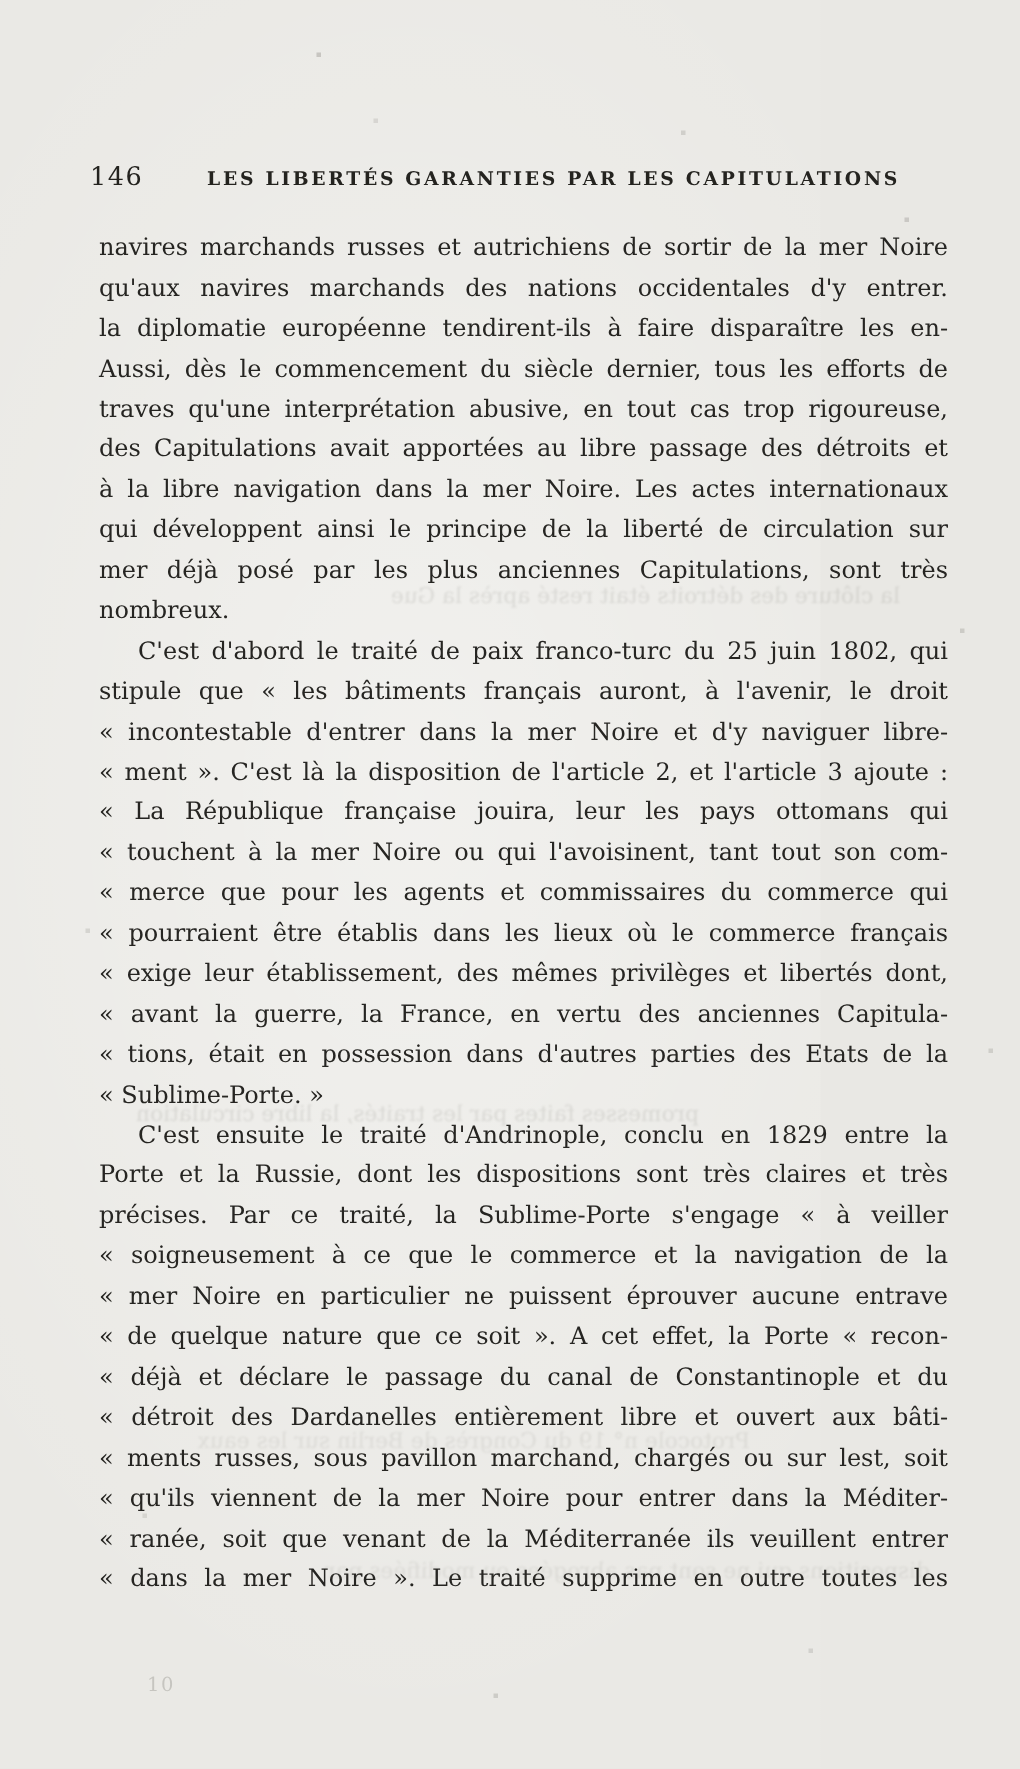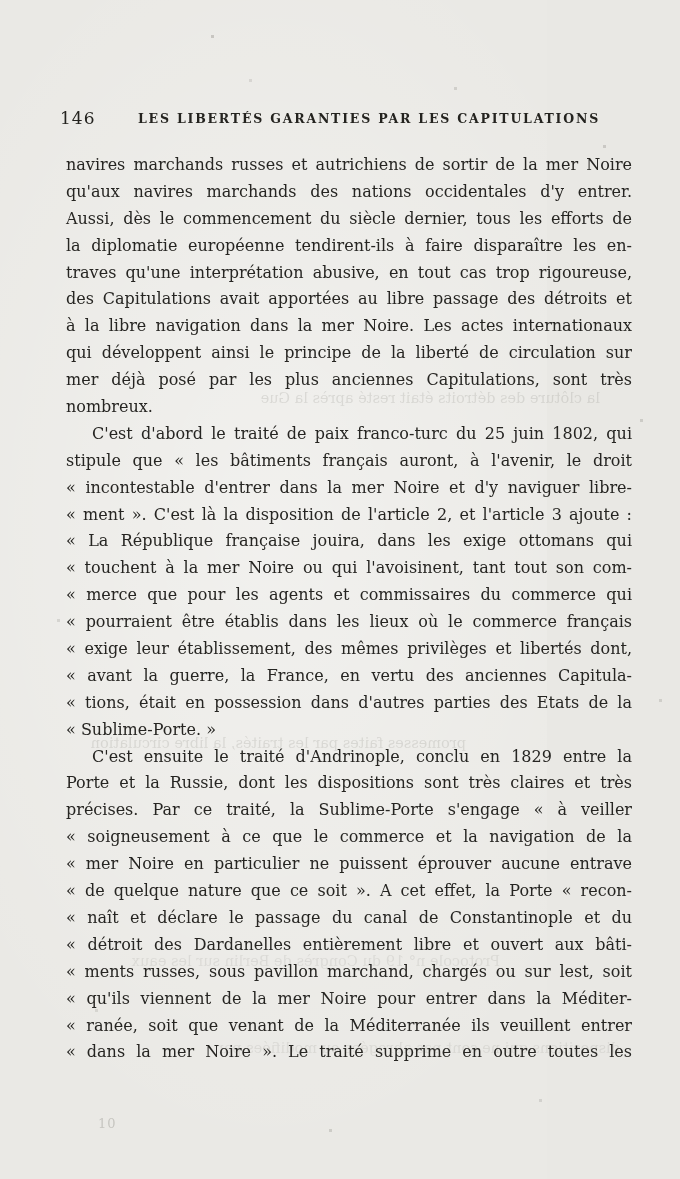--- a/index.html
+++ b/index.html
@@ -73,47 +73,47 @@
   <div class="specks"></div>
 
   <div class="header">
     <span class="pagenum">146</span>
     <span class="runtitle">LES LIBERTÉS GARANTIES PAR LES CAPITULATIONS</span>
   </div>
 
   <div class="bodytext">
       <div class="line">navires marchands russes et autrichiens de sortir de la mer Noire</div>
       <div class="line">qu'aux navires marchands des nations occidentales d'y entrer.</div>
+      <div class="line">la diplomatie européenne tendirent-ils à faire disparaître les en-</div>
       <div class="line">Aussi, dès le commencement du siècle dernier, tous les efforts de</div>
-      <div class="line">la diplomatie européenne tendirent-ils à faire disparaître les en-</div>
       <div class="line">traves qu'une interprétation abusive, en tout cas trop rigoureuse,</div>
       <div class="line">des Capitulations avait apportées au libre passage des détroits et</div>
       <div class="line">à la libre navigation dans la mer Noire. Les actes internationaux</div>
       <div class="line">qui développent ainsi le principe de la liberté de circulation sur</div>
       <div class="line">mer déjà posé par les plus anciennes Capitulations, sont très</div>
       <div class="line para-end">nombreux.</div>
       <div class="line para-start">C'est d'abord le traité de paix franco-turc du 25 juin 1802, qui</div>
       <div class="line">stipule que « les bâtiments français auront, à l'avenir, le droit</div>
       <div class="line">« incontestable d'entrer dans la mer Noire et d'y naviguer libre-</div>
       <div class="line">« ment ». C'est là la disposition de l'article 2, et l'article 3 ajoute :</div>
-      <div class="line">« La République française jouira, dans les exige ottomans qui</div>
+      <div class="line">« La République française jouira, leur les pays ottomans qui</div>
       <div class="line">« touchent à la mer Noire ou qui l'avoisinent, tant tout son com-</div>
       <div class="line">« merce que pour les agents et commissaires du commerce qui</div>
       <div class="line">« pourraient être établis dans les lieux où le commerce français</div>
       <div class="line">« exige leur établissement, des mêmes privilèges et libertés dont,</div>
       <div class="line">« avant la guerre, la France, en vertu des anciennes Capitula-</div>
       <div class="line">« tions, était en possession dans d'autres parties des Etats de la</div>
       <div class="line para-end">« Sublime-Porte. »</div>
       <div class="line para-start">C'est ensuite le traité d'Andrinople, conclu en 1829 entre la</div>
       <div class="line">Porte et la Russie, dont les dispositions sont très claires et très</div>
       <div class="line">précises. Par ce traité, la Sublime-Porte s'engage « à veiller</div>
       <div class="line">« soigneusement à ce que le commerce et la navigation de la</div>
       <div class="line">« mer Noire en particulier ne puissent éprouver aucune entrave</div>
       <div class="line">« de quelque nature que ce soit ». A cet effet, la Porte « recon-</div>
-      <div class="line">« naît et déclare le passage du canal de Constantinople et du</div>
+      <div class="line">« déjà et déclare le passage du canal de Constantinople et du</div>
       <div class="line">« détroit des Dardanelles entièrement libre et ouvert aux bâti-</div>
       <div class="line">« ments russes, sous pavillon marchand, chargés ou sur lest, soit</div>
       <div class="line">« qu'ils viennent de la mer Noire pour entrer dans la Méditer-</div>
       <div class="line">« ranée, soit que venant de la Méditerranée ils veuillent entrer</div>
       <div class="line">« dans la mer Noire ». Le traité supprime en outre toutes les</div>
     </div>
 
   <div class="ghost g1">la clôture des détroits était resté après la Gue</div>
   <div class="ghost g2">promesses faites par les traités, la libre circulation</div>
   <div class="ghost g3">Protocole n° 19 du Congrès de Berlin sur les eaux</div>

